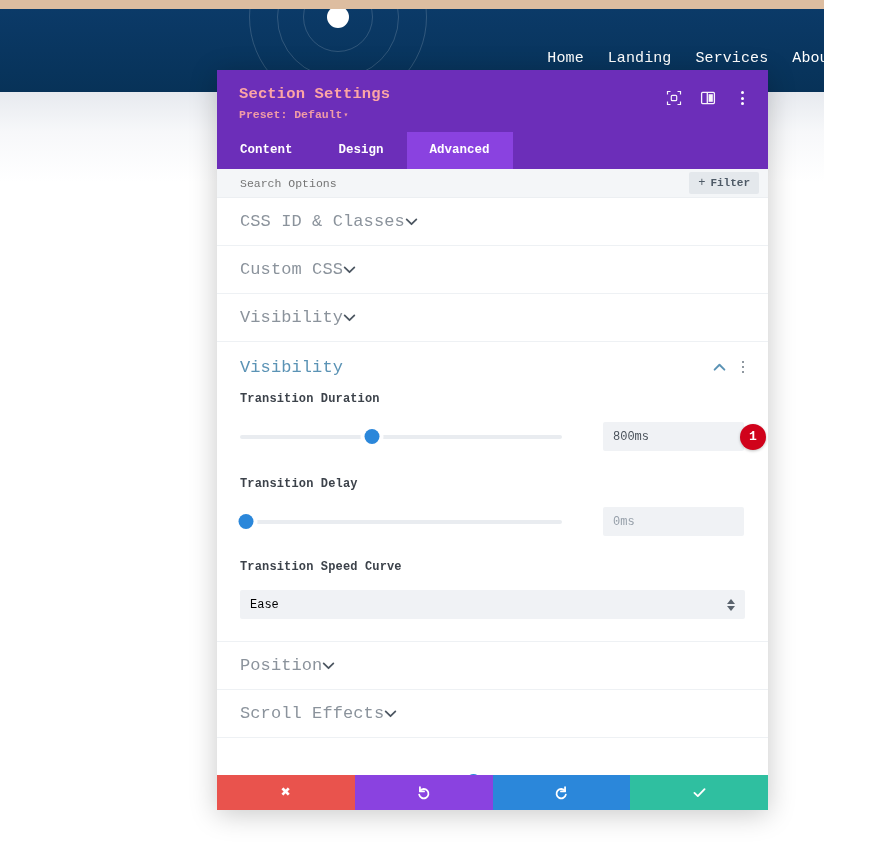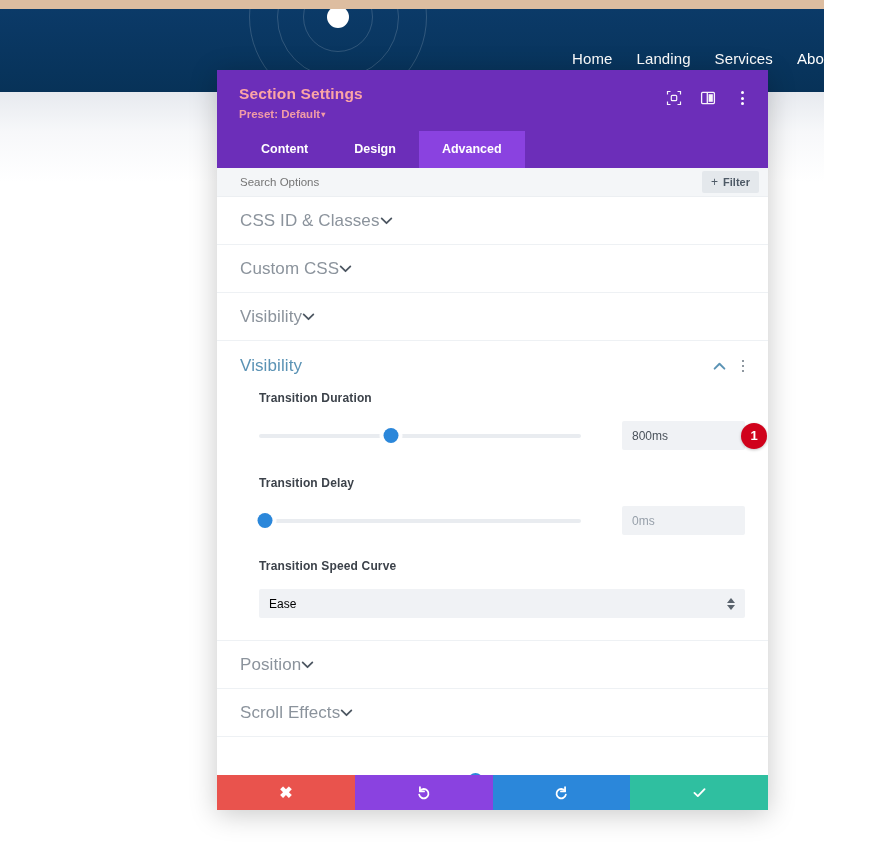--- a/index.html
+++ b/index.html
@@ -2,21 +2,21 @@
 <html><head>
 <meta charset="utf-8">
 <style>
   * { box-sizing: border-box; margin: 0; padding: 0; }
   html, body {
     width: 880px; height: 853px;
     font-family: "Liberation Sans", sans-serif;
     background: #ffffff;
     overflow: hidden;
   }
-  #page { position: relative; width: 824px; height: 853px; overflow: hidden; background: #ffffff; }
+  #page { position: relative; width: 824px; height: 853px; overflow: hidden; background: #ffffff; font-family: Liberation Mono, monospace; }
 
   
   .site-topstrip {
     position: absolute; left: 0; top: 0; width: 880px; height: 9px;
     background: #ddbda0;
   }
   .site-header {
     position: absolute; left: 0; top: 9px; width: 880px; height: 83px;
     background: #0a3a66;
     overflow: hidden;
@@ -65,21 +65,21 @@
     padding: 15px 21px 11px 22px; position: relative; flex: 0 0 auto;
   }
   .modal-title { font-size: 15.5px; font-weight: bold; letter-spacing: .15px; line-height: 18px; }
   .modal-preset { font-size: 11.5px; font-weight: bold; margin-top: 5px; opacity: .92; }
   .caret-mini { font-size: 8px; position: relative; top: -1px; margin-left: 1px; }
   .head-icons { position: absolute; right: 18px; top: 20px; display: flex; align-items: center; gap: 18px; }
   .hicon { width: 16px; height: 16px; display: block; opacity: .95; }
   .kebab { display: flex; flex-direction: column; gap: 2.5px; align-items: center; width: 16px; }
   .kebab i { width: 3px; height: 3px; border-radius: 50%; background: #fff; display: block; }
 
-  .tabs { display: flex; background: #6c2eb9; flex: 0 0 auto; padding-left: 21px; }
+  .tabs { display: flex; background: #6c2eb9; flex: 0 0 auto; }
   .tab {
     padding: 11px 23px 12px; font-size: 12.5px; font-weight: bold; color: #ffffff;
     cursor: pointer; line-height: 14px;
   }
   .tab.active { background: #8a42e0; }
 
   .searchbar {
     display: flex; align-items: center; justify-content: space-between;
     background: #f4f6f8; border-bottom: 1px solid #eceff2;
     padding: 0 9px 0 23px; height: 29px; flex: 0 0 auto;
@@ -104,21 +104,21 @@
   .acc-open { border-bottom: 1px solid #eef1f4; padding: 0 0 22px; }
   .acc-open-head {
     display: flex; align-items: center; justify-content: space-between;
     padding: 0 19px 0 23px; height: 50px; cursor: pointer;
   }
   .acc-open-title { font-size: 17px; color: #5b93b5; letter-spacing: .1px; }
   .acc-open-icons { display: flex; align-items: center; gap: 11px; }
   .kebab-dark { display: flex; flex-direction: column; gap: 2.5px; align-items: center; width: 12px; }
   .kebab-dark i { width: 2.6px; height: 2.6px; border-radius: 50%; background: #6a7680; display: block; }
 
-  .field { padding: 0 23px; margin-left: 19px; }
+  .field { padding: 0 23px; }
   .field-label { font-size: 12px; font-weight: bold; color: #3c424a; margin-bottom: 16px; letter-spacing: .15px; }
   .field-row { display: flex; align-items: center; }
 
   .slider { position: relative; height: 14px; flex: 0 0 322px; display: flex; align-items: center; }
   .slider-track { position: absolute; left: 0; right: 0; height: 4px; background: #e9ecf0; border-radius: 2px; }
   .slider-thumb {
     position: absolute; width: 15px; height: 15px; border-radius: 50%;
     background: #2b87da; transform: translateX(-50%); cursor: pointer;
     box-shadow: 0 0 0 4px rgba(255,255,255,0.9);
   }

